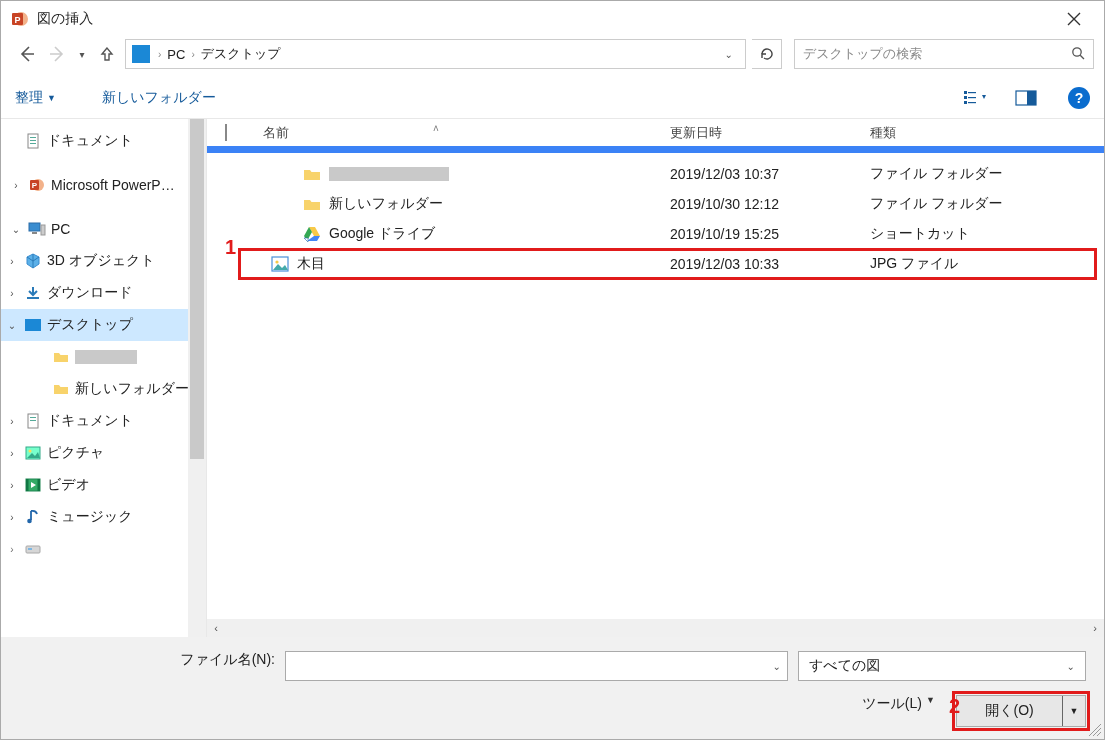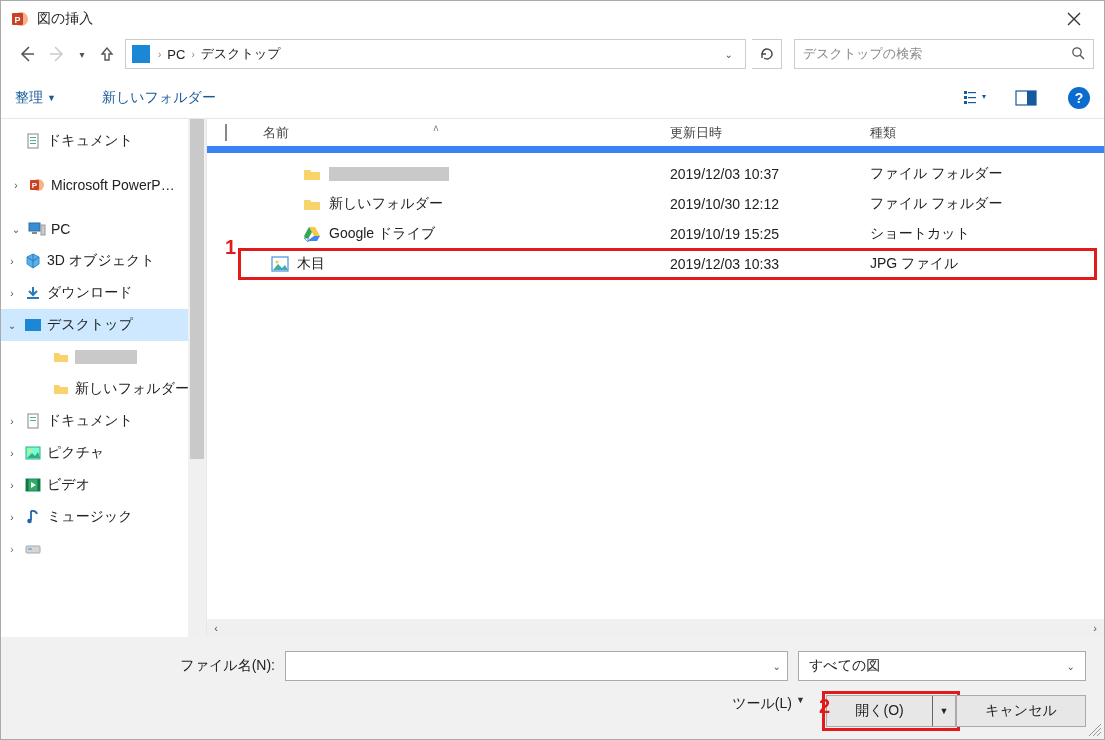--- a/index.html
+++ b/index.html
@@ -217,21 +217,21 @@
     width: 18px; text-align: center; color: #555; font-size: 11px;
   }
   .hscroll .track { flex: 1; }
   
   .footer {
     background: #f1f1f1;
     padding: 14px 18px 12px 18px;
     position: relative;
   }
   .fn-row {
-    display: flex; align-items: center;
+    display: flex; 
     margin-bottom: 14px;
   }
   .fn-row .lbl {
     width: 266px; text-align: right; padding-right: 10px; font-size: 14px;
   }
   .fn-input {
     flex: 1; height: 30px;
     border: 1px solid #aaa;
     background: #fff;
     display: flex; align-items: center;
@@ -622,23 +622,20 @@
         <span>ツール(L)</span>
       </span>
       <span style="font-size:9px; color:#333; margin-right:14px;">▼</span>
 
       <span class="annot-num" style="position:static; margin-right:-4px; align-self:flex-start;">2</span>
 
       <div class="btn split open-highlight">
         <span class="main">開く(O)</span>
         <span class="drop">▼</span>
       </div>
-      <div class="btn">
-        <span>キャンセル</span>
-      </div>
     </div>
     <span class="resize-grip">
       <svg width="14" height="14" viewBox="0 0 14 14">
           <path d="M13 5 L5 13 M13 9 L9 13 M13 1 L1 13" stroke="#999" stroke-width="1"></path>
         </svg>
     </span>
   </div>
 
 </div>
 

